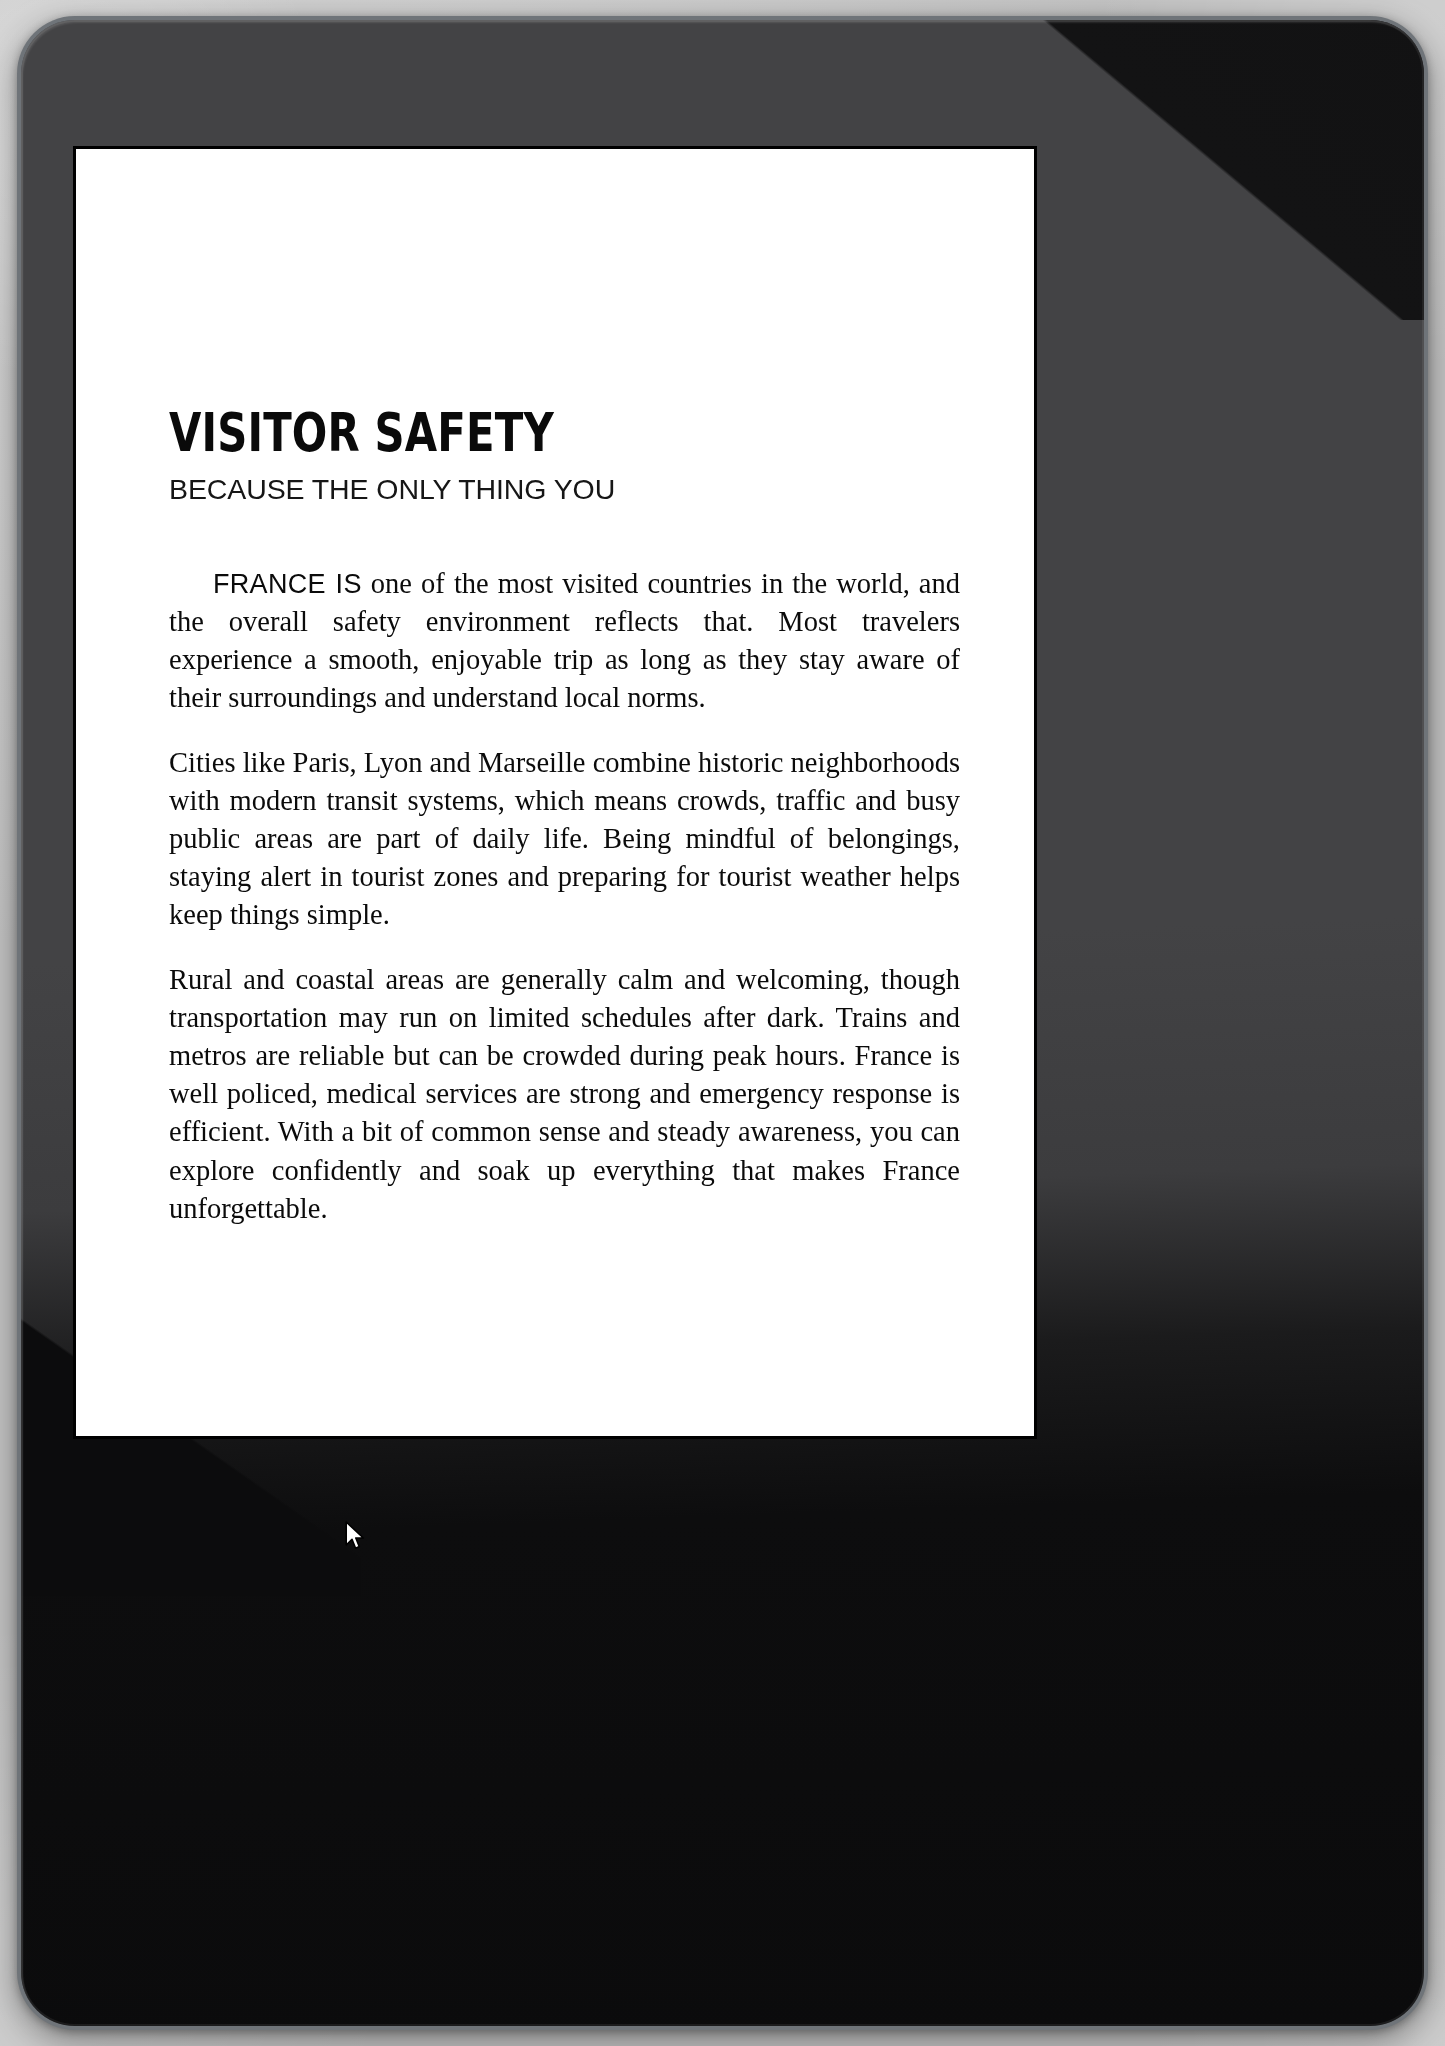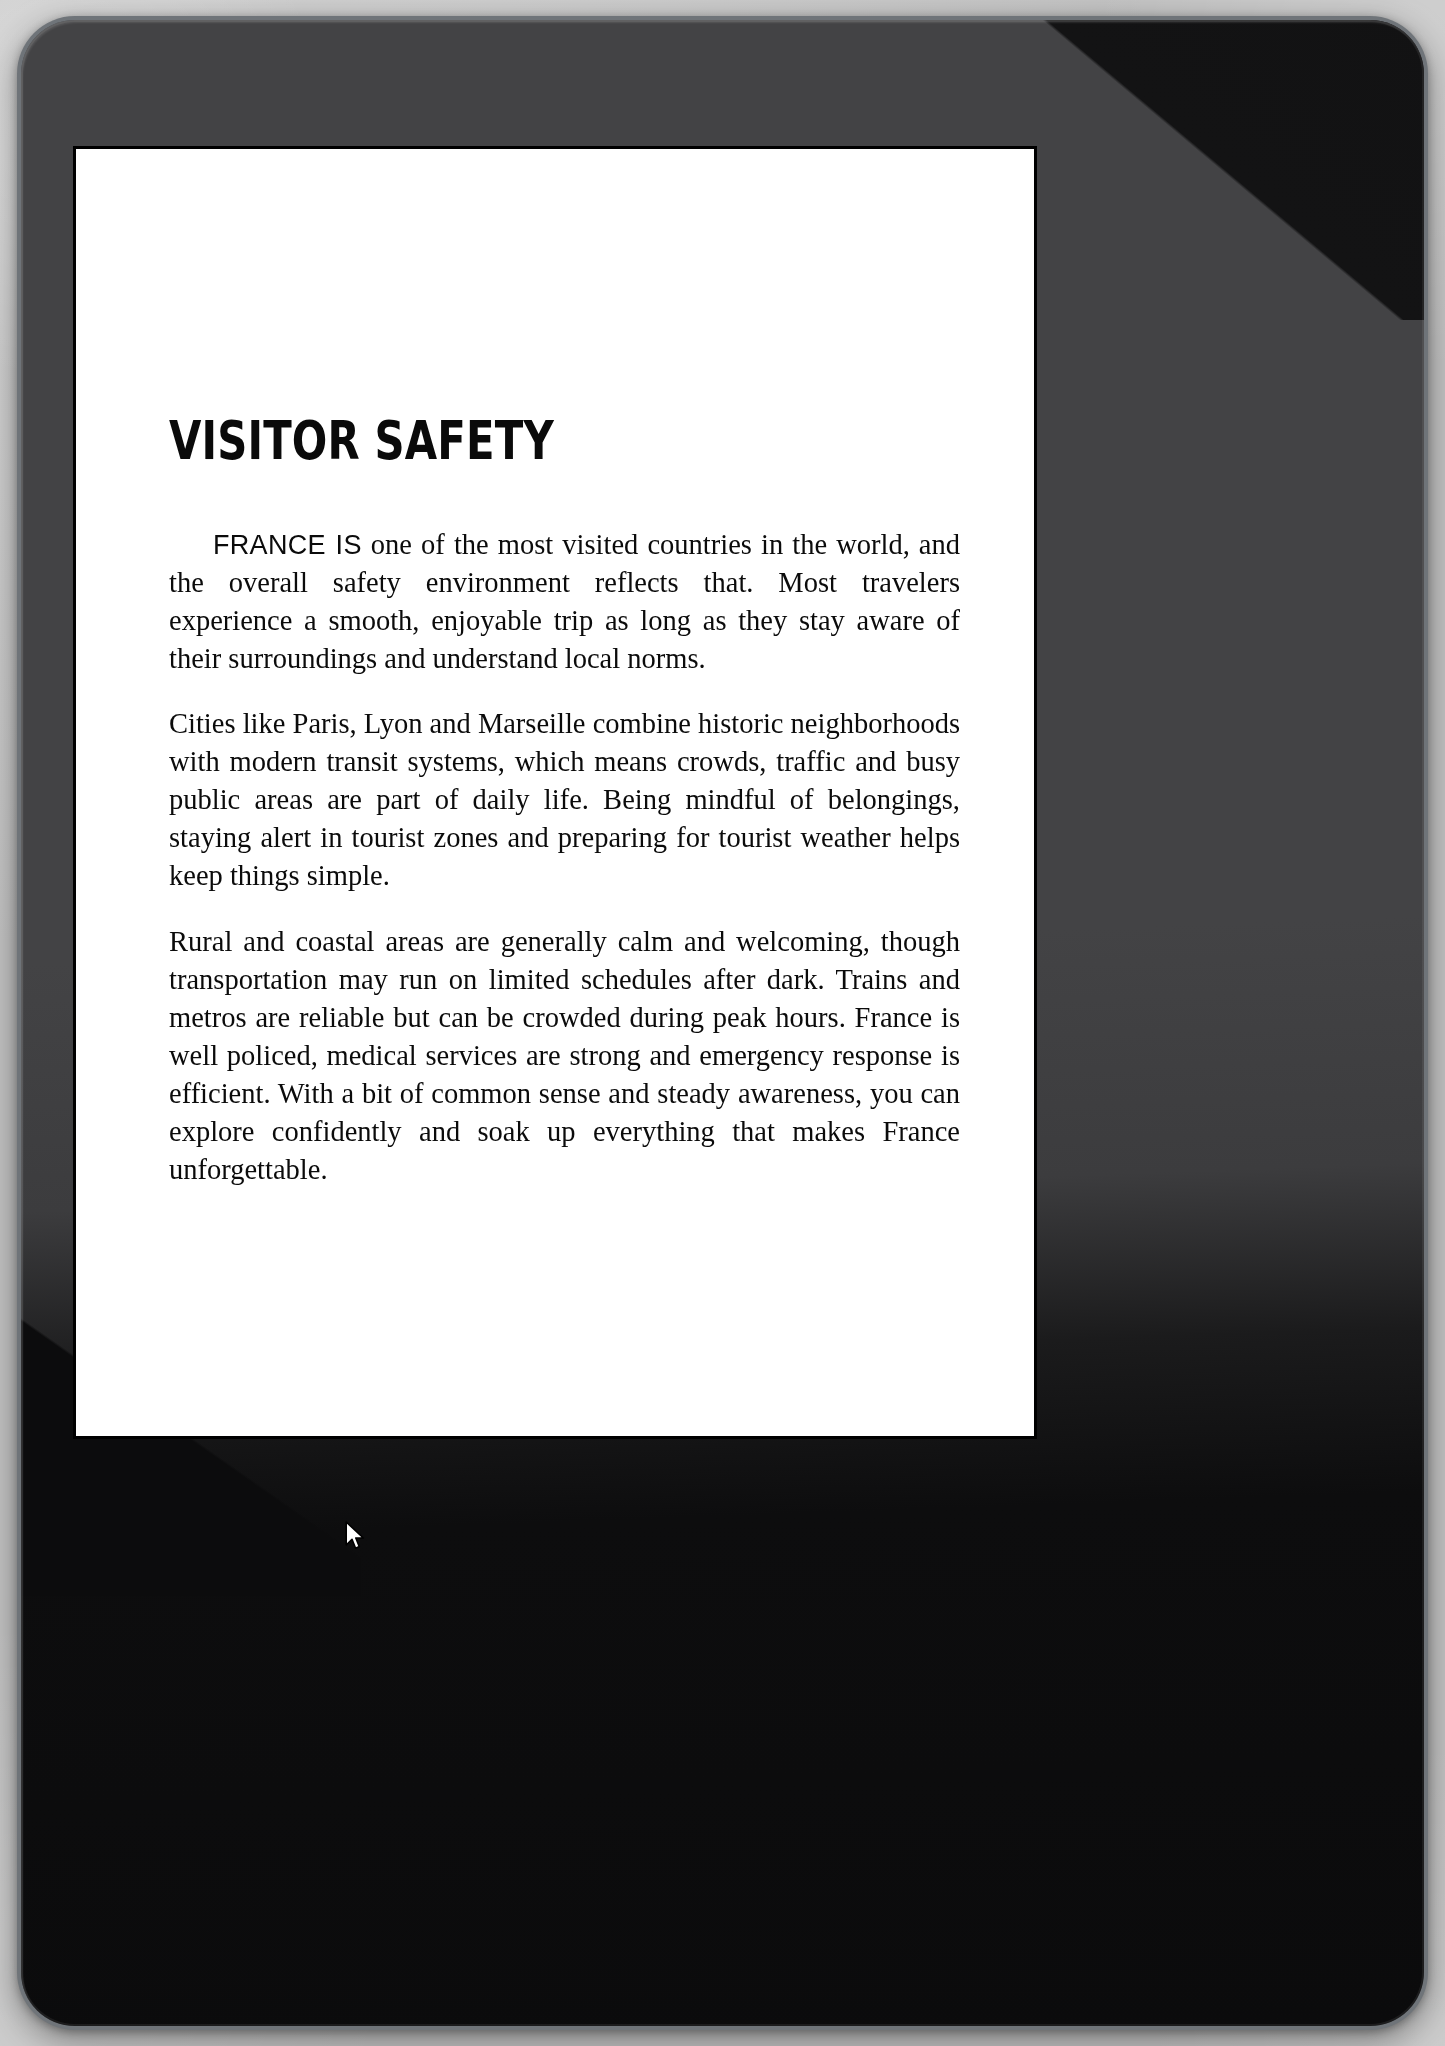--- a/index.html
+++ b/index.html
@@ -103,21 +103,21 @@
     width: 958px;
     height: 1287px;
     background: #ffffff;
     overflow: hidden;
     box-shadow: 0 0 0 3px #000000;
   }
 
   
   .page {
     position: absolute;
-    left: 0; top: 8px;
+    left: 0; top: 0;
     width: 100%;
     height: 100%;
     box-sizing: border-box;
     padding: 256px 74px 0 93px;
   }
 
   .title {
     font-family: "Liberation Sans Narrow", "DejaVu Sans Condensed", "Liberation Sans", sans-serif;
     font-weight: 700;
     font-size: 54px;
@@ -185,20 +185,21 @@
     <div class="bezel-sheen-tr"></div>
     <div class="bezel-sheen-bl"></div>
     <div class="bezel-rim"></div>
 
     <div class="screen">
       <div class="page">
 
         <h1 class="title">VISITOR SAFETY</h1>
 
         <div class="subtitle">
+          <div>BECAUSE THE ONLY THING YOU</div>
         </div>
 
         <div class="body-block">
 
           <p class="para"><span class="lead-in">FRANCE IS</span><span> one of the most visited countries in the world, and the overall safety environment reflects that. Most travelers experience a smooth, enjoyable trip as long as they stay aware of their surroundings and understand local norms.</span></p>
 
           <p class="para"><span>Cities like Paris, Lyon and Marseille combine historic neighborhoods with modern transit systems, which means crowds, traffic and busy public areas are part of daily life. Being mindful of belongings, staying alert in tourist zones and preparing for tourist weather helps keep things simple.</span></p>
 
           <p class="para"><span>Rural and coastal areas are generally calm and welcoming, though transportation may run on limited schedules after dark. Trains and metros are reliable but can be crowded during peak hours. France is well policed, medical services are strong and emergency response is efficient. With a bit of common sense and steady awareness, you can explore confidently and soak up everything that makes France unforgettable.</span></p>
 

